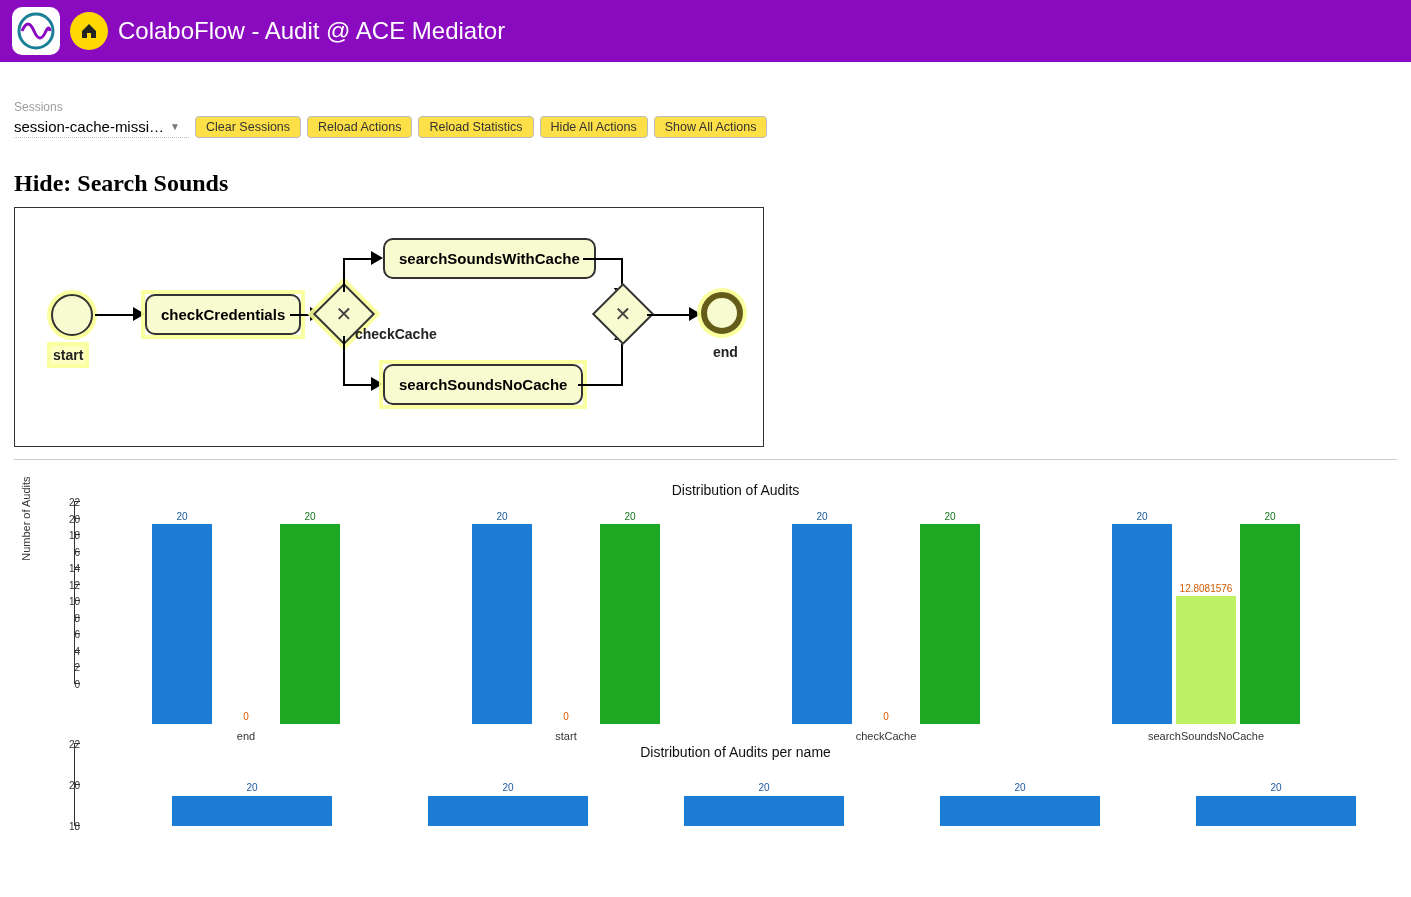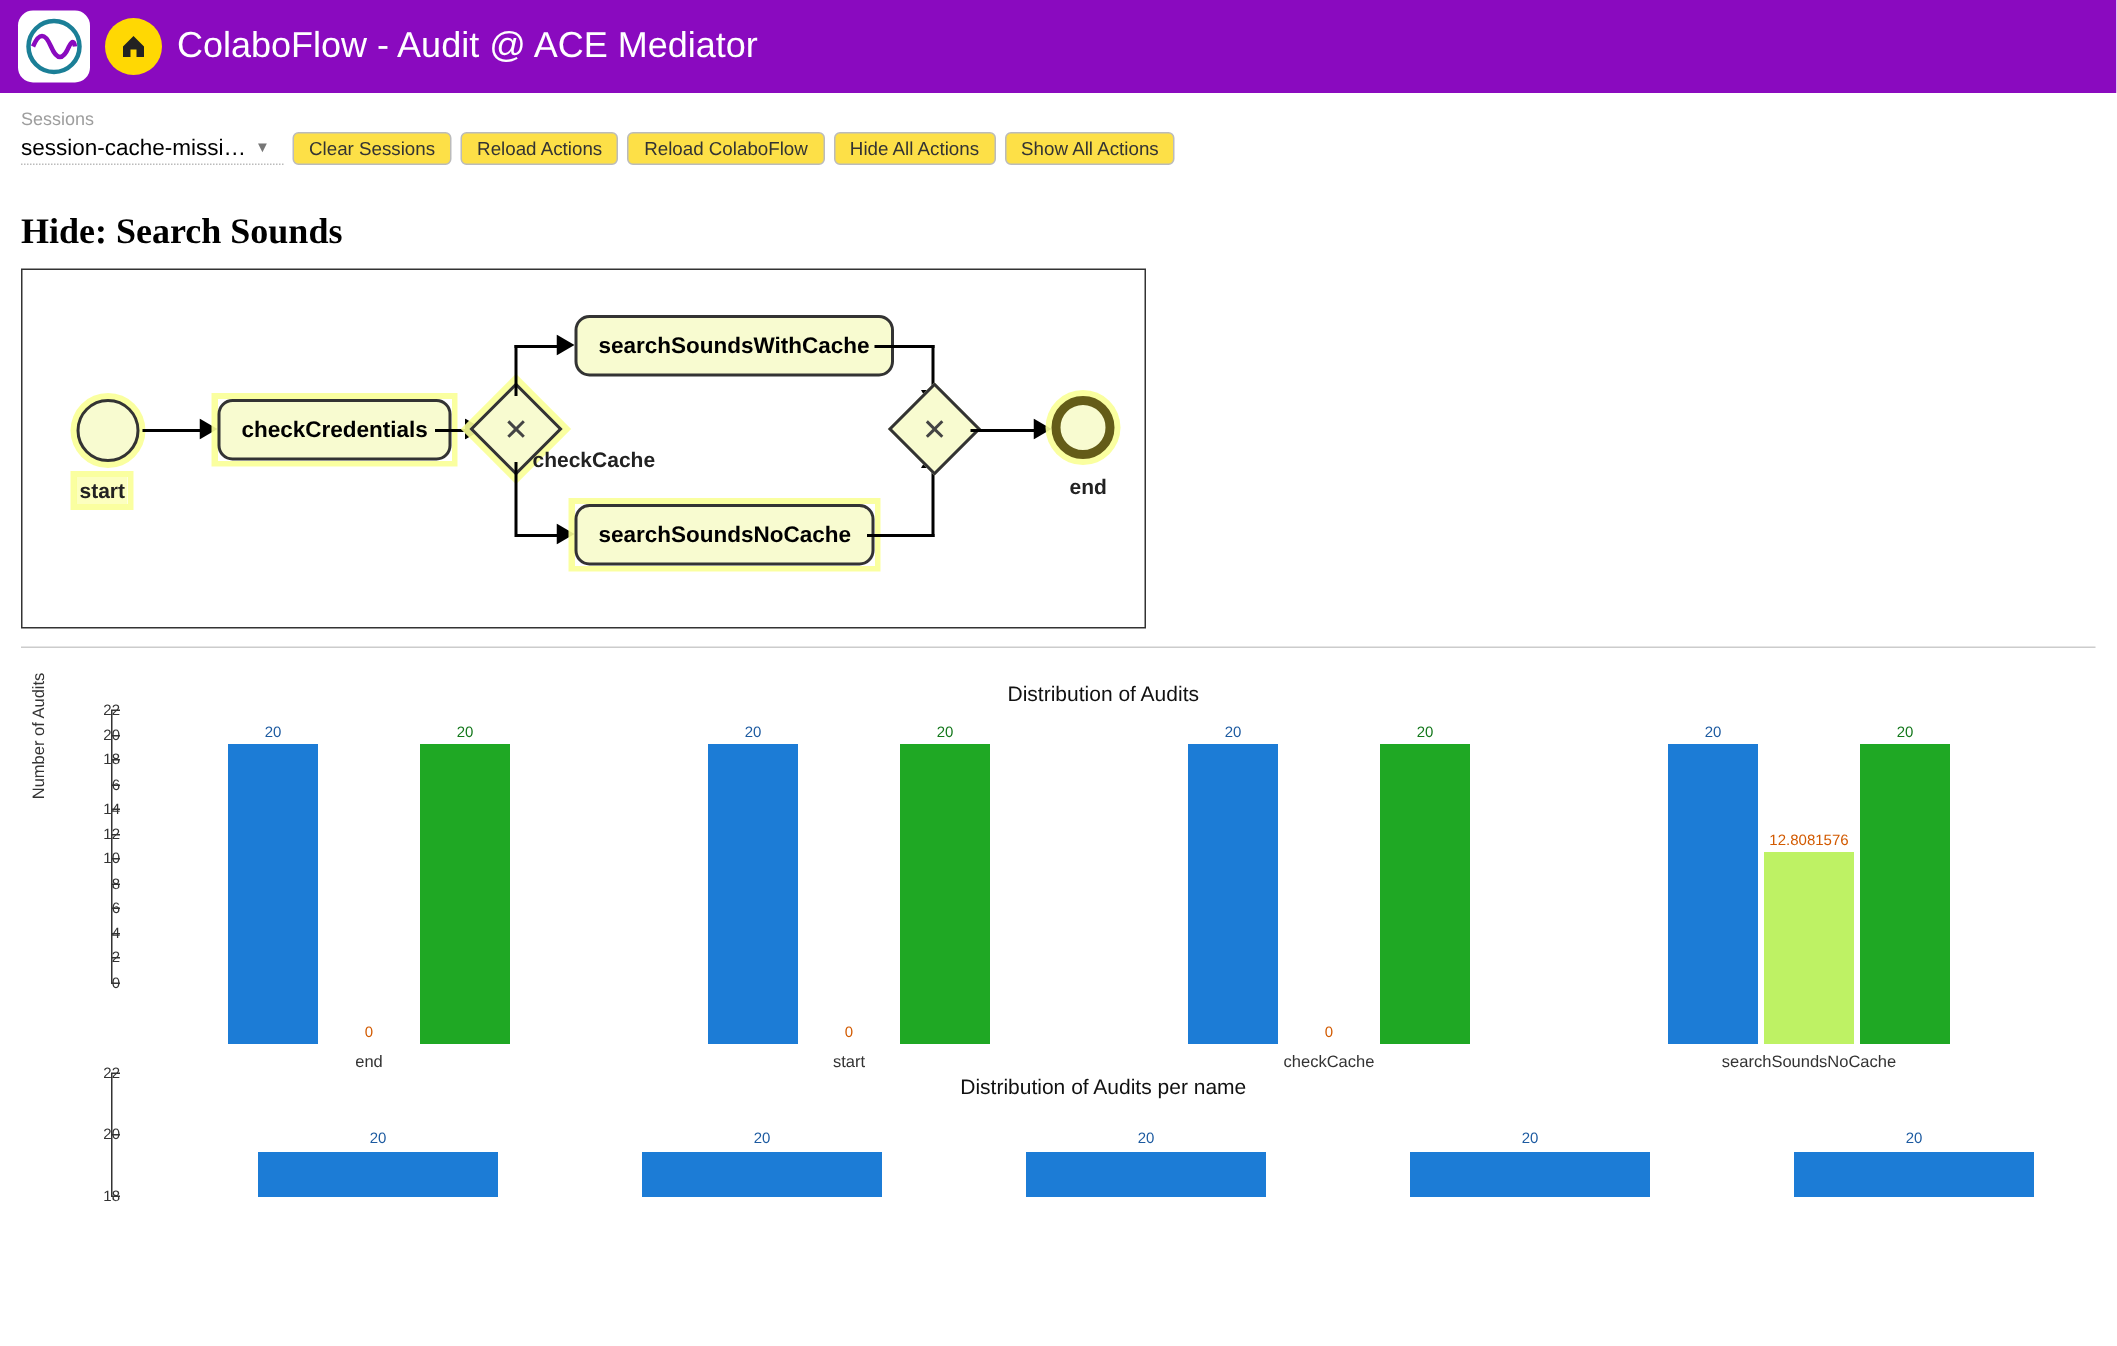--- a/index.html
+++ b/index.html
@@ -3,21 +3,21 @@
 <meta charset="utf-8">
 <style>
   * { box-sizing: border-box; margin: 0; padding: 0; }
   body { font-family: Arial, Helvetica, sans-serif; background: #fff; font-size: 14px; }
 
   .topbar { background: #8a0abf; height: 62px; display: flex; align-items: center; padding: 0 12px; gap: 10px; }
   .logo-badge { width: 48px; height: 48px; border-radius: 10px; background: #fff; display:flex; align-items:center; justify-content:center; }
   .home-badge { width: 38px; height: 38px; border-radius: 50%; background: #ffd803; display:flex; align-items:center; justify-content:center; }
   .app-title { color: #fff; font-size: 24px; font-weight: 400; }
 
-  .content { padding: 10px 14px 20px 14px; }
+  .content { padding: 10px 14px 20px 14px; margin-top: 28px; }
 
   .sessions-label { color: #9e9e9e; font-size: 12px; }
   .toolbar-row { display:flex; align-items:center; gap:6px; margin-top:2px; }
   .session-select { display:flex; align-items:center; gap:6px; border-bottom:1px dotted #bbb; padding:2px 0; min-width:175px; font-size:15px; cursor:pointer; }
   .session-select .tri { font-size:10px; color:#777; }
   .btn { border:1px solid #bbb; border-radius:4px; background:#fde047; padding:3px 10px; font-size:12.5px; cursor:pointer; color:#333; }
 
   .flow-title { font-family: "Times New Roman", serif; font-weight: bold; font-size: 24px; margin: 32px 0 10px 0; }
 
   .flow-box { border:1px solid #333; width:750px; height:240px; position:relative; }
@@ -80,21 +80,21 @@
 <div class="content">
 
   <div class="sessions-label">Sessions</div>
   <div class="toolbar-row">
     <div class="session-select">
       <span>session-cache-missi…</span>
       <span class="tri">▼</span>
     </div>
     <button class="btn">Clear Sessions</button>
     <button class="btn">Reload Actions</button>
-    <button class="btn">Reload ColaboFlow</button>
+    <button class="btn">Reload Statistics</button>
     <button class="btn">Hide All Actions</button>
     <button class="btn">Show All Actions</button>
   </div>
 
   <h2 class="flow-title">Hide: Search Sounds</h2>
 
   <div class="flow-box">
 
     <div class="node" style="left:36px; top:86px;">
       <div class="start-circle glow"></div>

